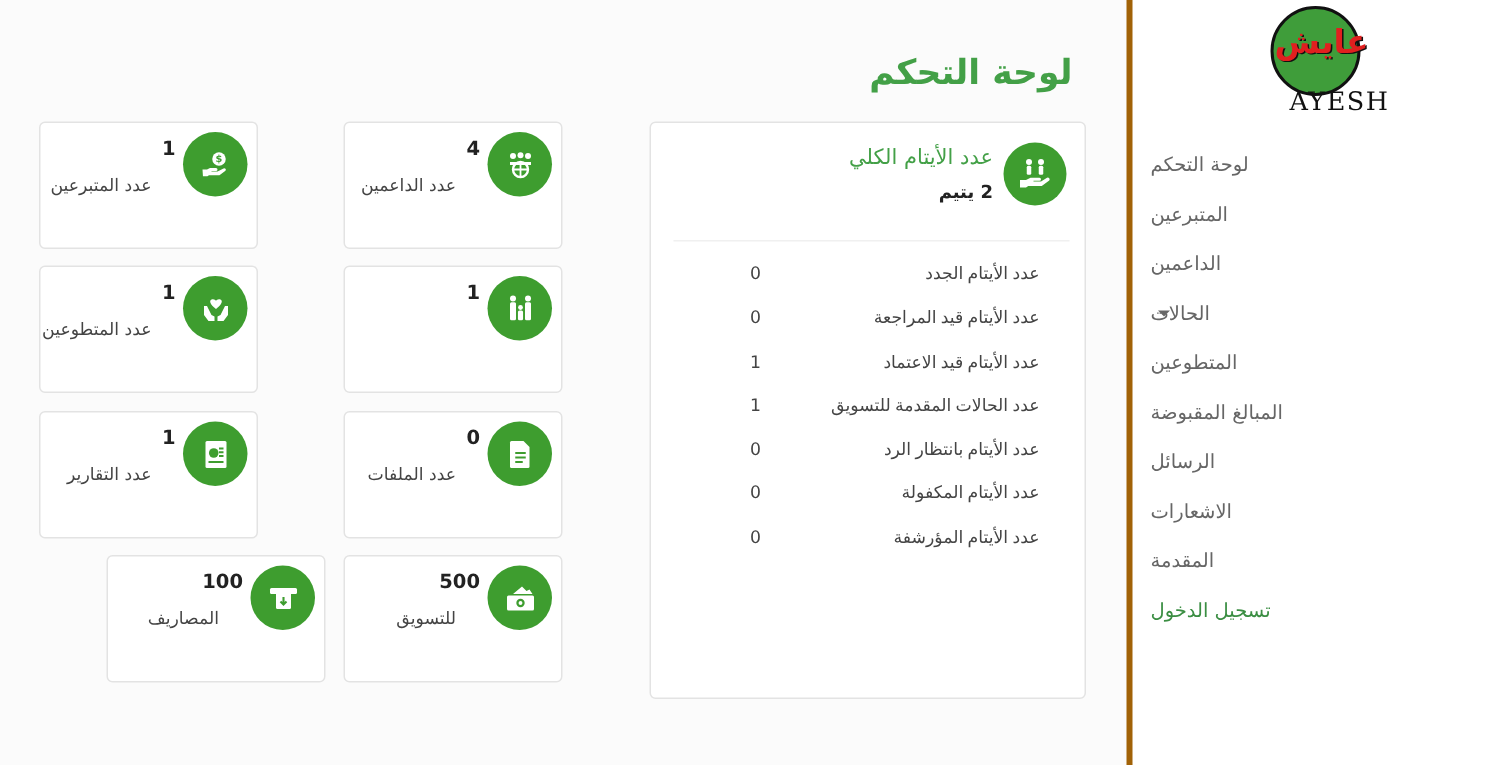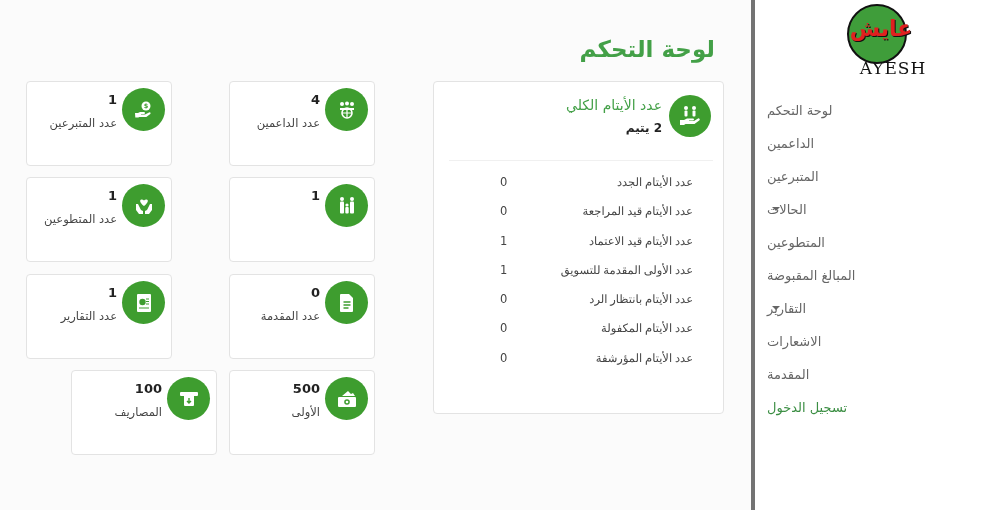--- a/index.html
+++ b/index.html
@@ -8,21 +8,21 @@
     font-family: "DejaVu Sans", sans-serif;
     background: #fbfbfb;
     position: relative;
     color: #333;
     direction: ltr;
   }
   
   .sidebar {
     position: absolute; left: 751px; top: 0; width: 249px; height: 510px;
     background: #ffffff;
-    border-left: 4px solid #737373;
+    border-left: 4px solid #a16207;
   }
   .logo {
     position: absolute; left: 88px; top: 4px; width: 76px; height: 76px;
   }
   .logo-circle {
     position: absolute; left: 4px; top: 0; width: 60px; height: 60px; border-radius: 50%;
     background: #3f9d3a; border: 2px solid #111;
   }
   .logo-ar {
     position: absolute; left: 0; top: 12px; width: 76px; text-align: center;
@@ -46,21 +46,21 @@
     border-left: 4px solid transparent; border-right: 4px solid transparent;
     border-top: 4px solid #666;
   }
   .nav-item.login { color: #3b8e43; }
   
   .page-title {
     position: absolute; right: 285px; top: 36px;
     font-size: 23px; color: #43a047; direction: rtl;
   }
   .orphans-card {
-    position: absolute; left: 433px; top: 81px; width: 291px; height: 333px;
+    position: absolute; left: 433px; top: 81px; width: 291px; height: 385px;
     background: #fff; border: 1px solid #e3e3e3; border-radius: 4px;
   }
   .big-icon {
     position: absolute; right: 12px; top: 13px; width: 42px; height: 42px;
     border-radius: 50%; background: #3e9d2f;
     display: flex; align-items: center; justify-content: center;
   }
   .orph-title {
     position: absolute; right: 61px; top: 15px; font-size: 14px; color: #43a047; direction: rtl;
   }
@@ -80,57 +80,56 @@
     border: 1px solid #e3e3e3; border-radius: 4px;
   }
   .stat-icon {
     position: absolute; right: 6px; top: 6px; width: 43px; height: 43px; border-radius: 50%;
     background: #3e9d2f; display: flex; align-items: center; justify-content: center;
   }
   .stat-value {
     position: absolute; right: 54px; top: 10px; font-size: 13px; font-weight: bold; color: #222;
   }
   .stat-label {
-    position: absolute; right: 54px; top: 32px; font-size: 11.5px; color: #444; direction: rtl;
+    position: absolute; right: 70px; top: 32px; font-size: 11.5px; color: #444; direction: rtl;
     text-align: right; width: 90px; line-height: 19px;
   }
   svg { display: block; }
 </style>
 </head>
 <body>
 
 <aside class="sidebar">
   <div class="logo">
     <div class="logo-circle"></div>
     <div class="logo-ar">عايش</div>
     <div class="logo-en">AYESH</div>
   </div>
   <nav class="nav">
     <div class="nav-item">
         <span class="label">لوحة التحكم</span>
       </div>
     <div class="nav-item">
+        <span class="label">المتبرعين</span>
+      </div>
+    <div class="nav-item">
         <span class="label">الداعمين</span>
-      </div>
-    <div class="nav-item">
-        <span class="label">المتبرعين</span>
       </div>
     <div class="nav-item">
         <span class="label">الحالات</span>
         <span class="caret"></span>
       </div>
     <div class="nav-item">
         <span class="label">المتطوعين</span>
       </div>
     <div class="nav-item">
         <span class="label">المبالغ المقبوضة</span>
       </div>
     <div class="nav-item">
-        <span class="label">التقارير</span>
-        <span class="caret"></span>
+        <span class="label">الرسائل</span>
       </div>
     <div class="nav-item">
         <span class="label">الاشعارات</span>
       </div>
     <div class="nav-item">
         <span class="label">المقدمة</span>
       </div>
     <div class="nav-item login">
         <span class="label">تسجيل الدخول</span>
       </div>
@@ -159,21 +158,21 @@
       </div>
     <div class="orph-row">
         <span class="rlabel">عدد الأيتام قيد المراجعة</span>
         <span class="rval">0</span>
       </div>
     <div class="orph-row">
         <span class="rlabel">عدد الأيتام قيد الاعتماد</span>
         <span class="rval">1</span>
       </div>
     <div class="orph-row">
-        <span class="rlabel">عدد الأولى المقدمة للتسويق</span>
+        <span class="rlabel">عدد الحالات المقدمة للتسويق</span>
         <span class="rval">1</span>
       </div>
     <div class="orph-row">
         <span class="rlabel">عدد الأيتام بانتظار الرد</span>
         <span class="rval">0</span>
       </div>
     <div class="orph-row">
         <span class="rlabel">عدد الأيتام المكفولة</span>
         <span class="rval">0</span>
       </div>
@@ -238,21 +237,21 @@
 </div>
 
 <div class="stat-card" style="left:229px; top:274px;">
   <div class="stat-icon">
     <svg width="18" height="20" viewBox="0 0 18 20" fill="#fff">
         <path d="M3 1 h8 l4 4 v13 a1 1 0 0 1 -1 1 h-11 a1 1 0 0 1 -1 -1 v-16 a1 1 0 0 1 1 -1z"></path>
         <path d="M5.5 9 h7 M5.5 12 h7 M5.5 15 h5" stroke="#3e9d2f" stroke-width="1.3"></path>
       </svg>
   </div>
   <div class="stat-value">0</div>
-  <div class="stat-label">عدد المقدمة</div>
+  <div class="stat-label">عدد الملفات</div>
 </div>
 
 <div class="stat-card" style="left:26px; top:274px;">
   <div class="stat-icon">
     <svg width="18" height="20" viewBox="0 0 18 20" fill="#fff">
         <rect x="2" y="1" width="14" height="18" rx="1"></rect>
         <circle cx="7.5" cy="9" r="3.2" fill="#3e9d2f"></circle>
         <path d="M11 6 h3 M11 8.5 h3 M11 11 h3 M4 15 h10" stroke="#3e9d2f" stroke-width="1.2"></path>
       </svg>
   </div>
@@ -263,21 +262,21 @@
 <div class="stat-card" style="left:229px; top:370px;">
   <div class="stat-icon">
     <svg width="22" height="20" viewBox="0 0 22 20" fill="#fff">
         <path d="M6 7 l6 -5 l3 3 l2 -1 l2 3z"></path>
         <rect x="2" y="8" width="18" height="10" rx="1"></rect>
         <circle cx="11" cy="13" r="2.8" fill="#3e9d2f"></circle>
         <circle cx="11" cy="13" r="1.3"></circle>
       </svg>
   </div>
   <div class="stat-value">500</div>
-  <div class="stat-label">الأولى</div>
+  <div class="stat-label">للتسويق</div>
 </div>
 
 <div class="stat-card" style="left:26px; top:370px;margin-left:45px;">
   <div class="stat-icon">
     <svg width="20" height="18" viewBox="0 0 20 18" fill="#fff">
         <rect x="1" y="2" width="18" height="4" rx="1"></rect>
         <rect x="5" y="5" width="10" height="11" rx="1"></rect>
         <path d="M10 8 v5 M8 11 l2 2 l2 -2" stroke="#3e9d2f" stroke-width="1.4" fill="none"></path>
       </svg>
   </div>

